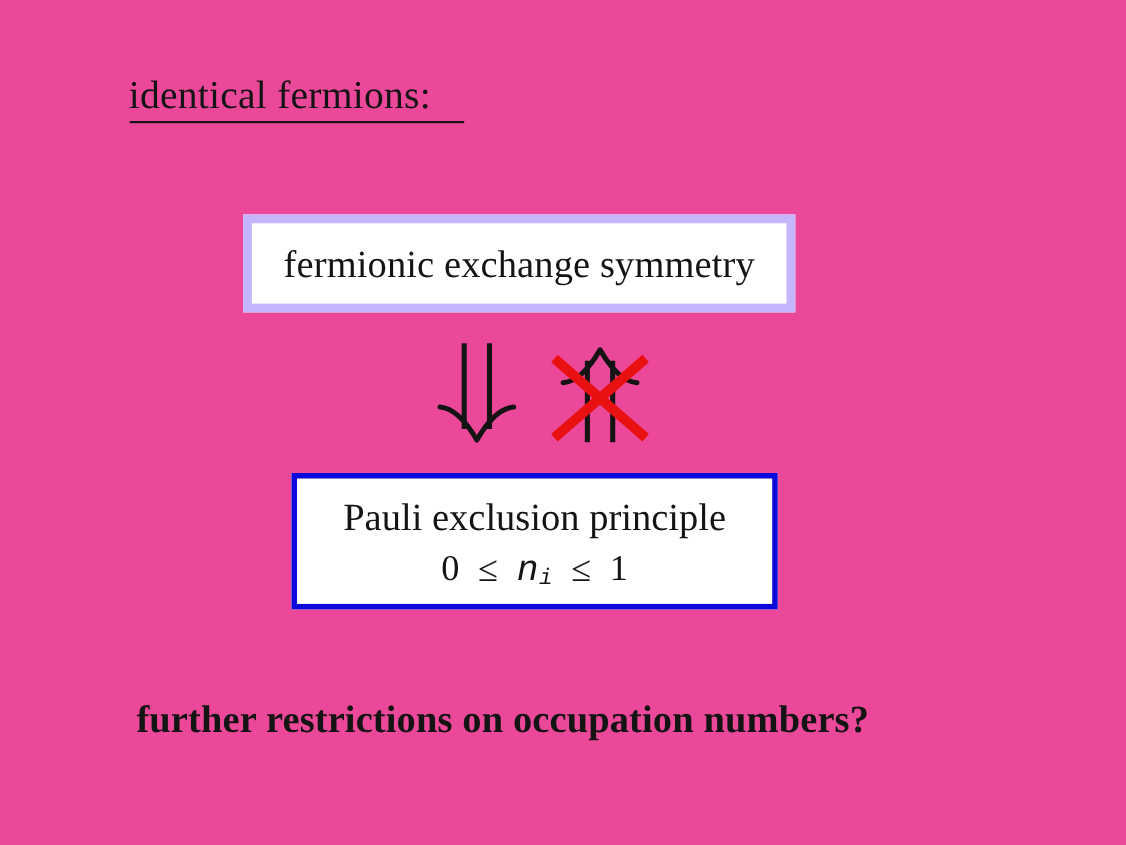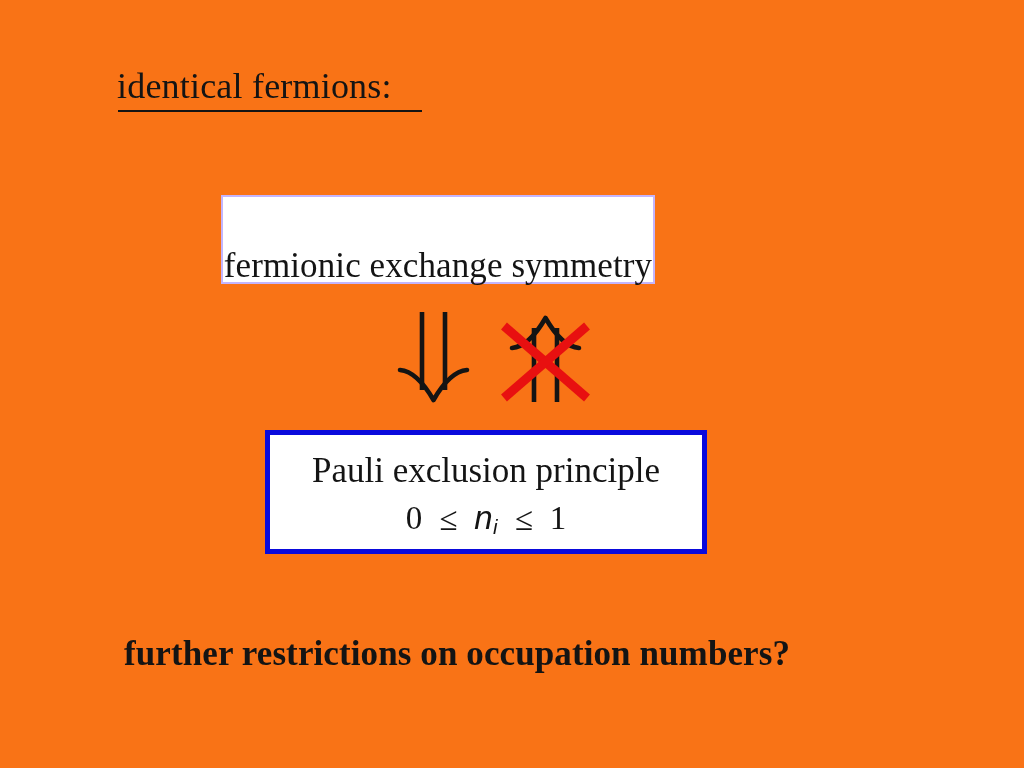--- a/index.html
+++ b/index.html
@@ -13,21 +13,21 @@
     position: relative;
     overflow: hidden;
     font-family: "Liberation Serif", "DejaVu Serif", serif;
     color: #1a1a1a;
     -webkit-font-smoothing: antialiased;
   }
 
   .slide {
     position: absolute;
     inset: 0;
-    background: #f97316;
+    background: #ec4899;
   }
 
   
   #heading {
     position: absolute;
     left: 117px;
     top: 68px;
     font-size: 36px;
     line-height: 1.05;
     letter-spacing: 0.2px;
@@ -50,24 +50,23 @@
     box-sizing: border-box;
     display: flex;
     flex-direction: column;
     align-items: center;
     justify-content: center;
   }
 
   #box-symmetry {
     left: 221px;
     top: 195px;
-    width: 434px;
+    width: 502px;
     height: 89px;
-    border: 2px solid #c4b5fd;
-    justify-content: flex-end;
+    border: 8px solid #c4b5fd;
   }
   #box-symmetry .box-line {
     font-size: 35px;
     line-height: 1;
     white-space: nowrap;
     letter-spacing: 0.1px;
     color: #141414;
     transform: translateY(1px);
   }
 
@@ -97,21 +96,21 @@
   }
   .formula .num { font-style: normal; }
   .formula .rel {
     display: inline-block;
     margin: 0 17px;
     font-size: 33px;
     transform: translateY(1px);
   }
   .formula .sym-n {
     font-style: italic;
-    font-family: Liberation Sans, sans-serif;
+    font-family: Liberation Mono, monospace;
   }
   .formula .sym-n sub {
     font-style: italic;
     font-size: 0.62em;
     vertical-align: -0.22em;
     margin-left: 0.4px;
   }
 
   
   #arrow-zone {

